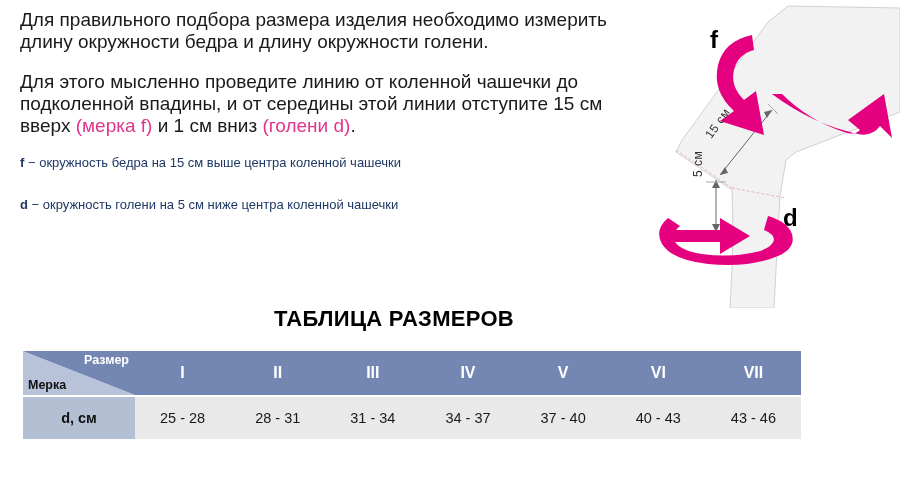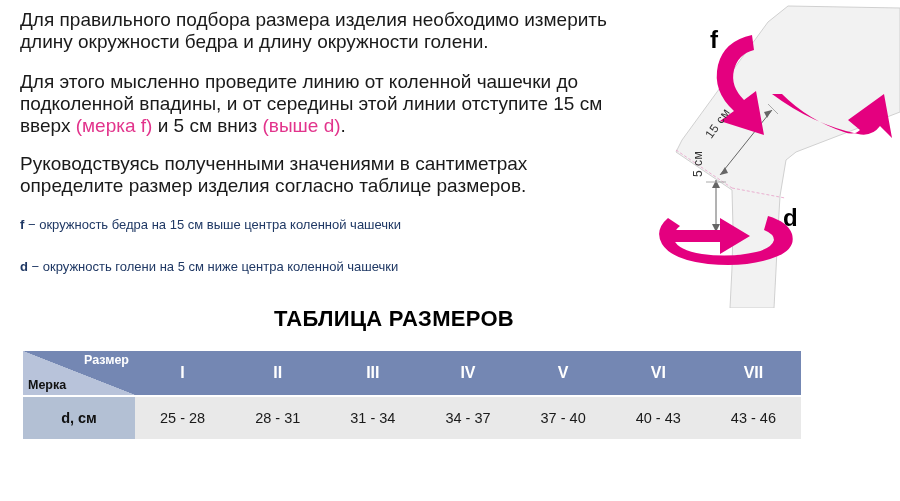--- a/index.html
+++ b/index.html
@@ -179,23 +179,22 @@
     font-weight: 400;
   }
 </style>
 </head>
 <body>
 
 <div id="instructions">
 
   <p class="para">Для правильного подбора размера изделия необходимо измерить длину окружности бедра и длину окружности голени.</p>
 
-  <p class="para tight"><span>Для этого мысленно проведите линию от коленной чашечки до подколенной впадины, и от середины этой линии отступите 15 см вверх </span><span class="pink">(мерка f)</span><span> и 5 см вниз </span><span class="pink">(выше d)</span><span>.</span></p>
-
-  <p class="para">Руководствуясь полученными значениями в сантиметрах определите размер изделия согласно таблице размеров.</p>
+  <p class="para tight"><span>Для этого мысленно проведите линию от коленной чашечки до подколенной впадины, и от середины этой линии отступите 15 см вверх </span><span class="pink">(мерка f)</span><span> и 1 см вниз </span><span class="pink">(голени d)</span><span>.</span></p>
+
 
   <p class="measure-line"><span class="key">f</span><span> − окружность бедра на 15 см выше центра коленной чашечки</span></p>
 
   <p class="measure-line"><span class="key">d</span><span> − окружность голени на 5 см ниже центра коленной чашечки</span></p>
 
 </div>
 
 <div id="leg-figure">
 
   <svg width="280" height="308" viewBox="0 0 280 308">

